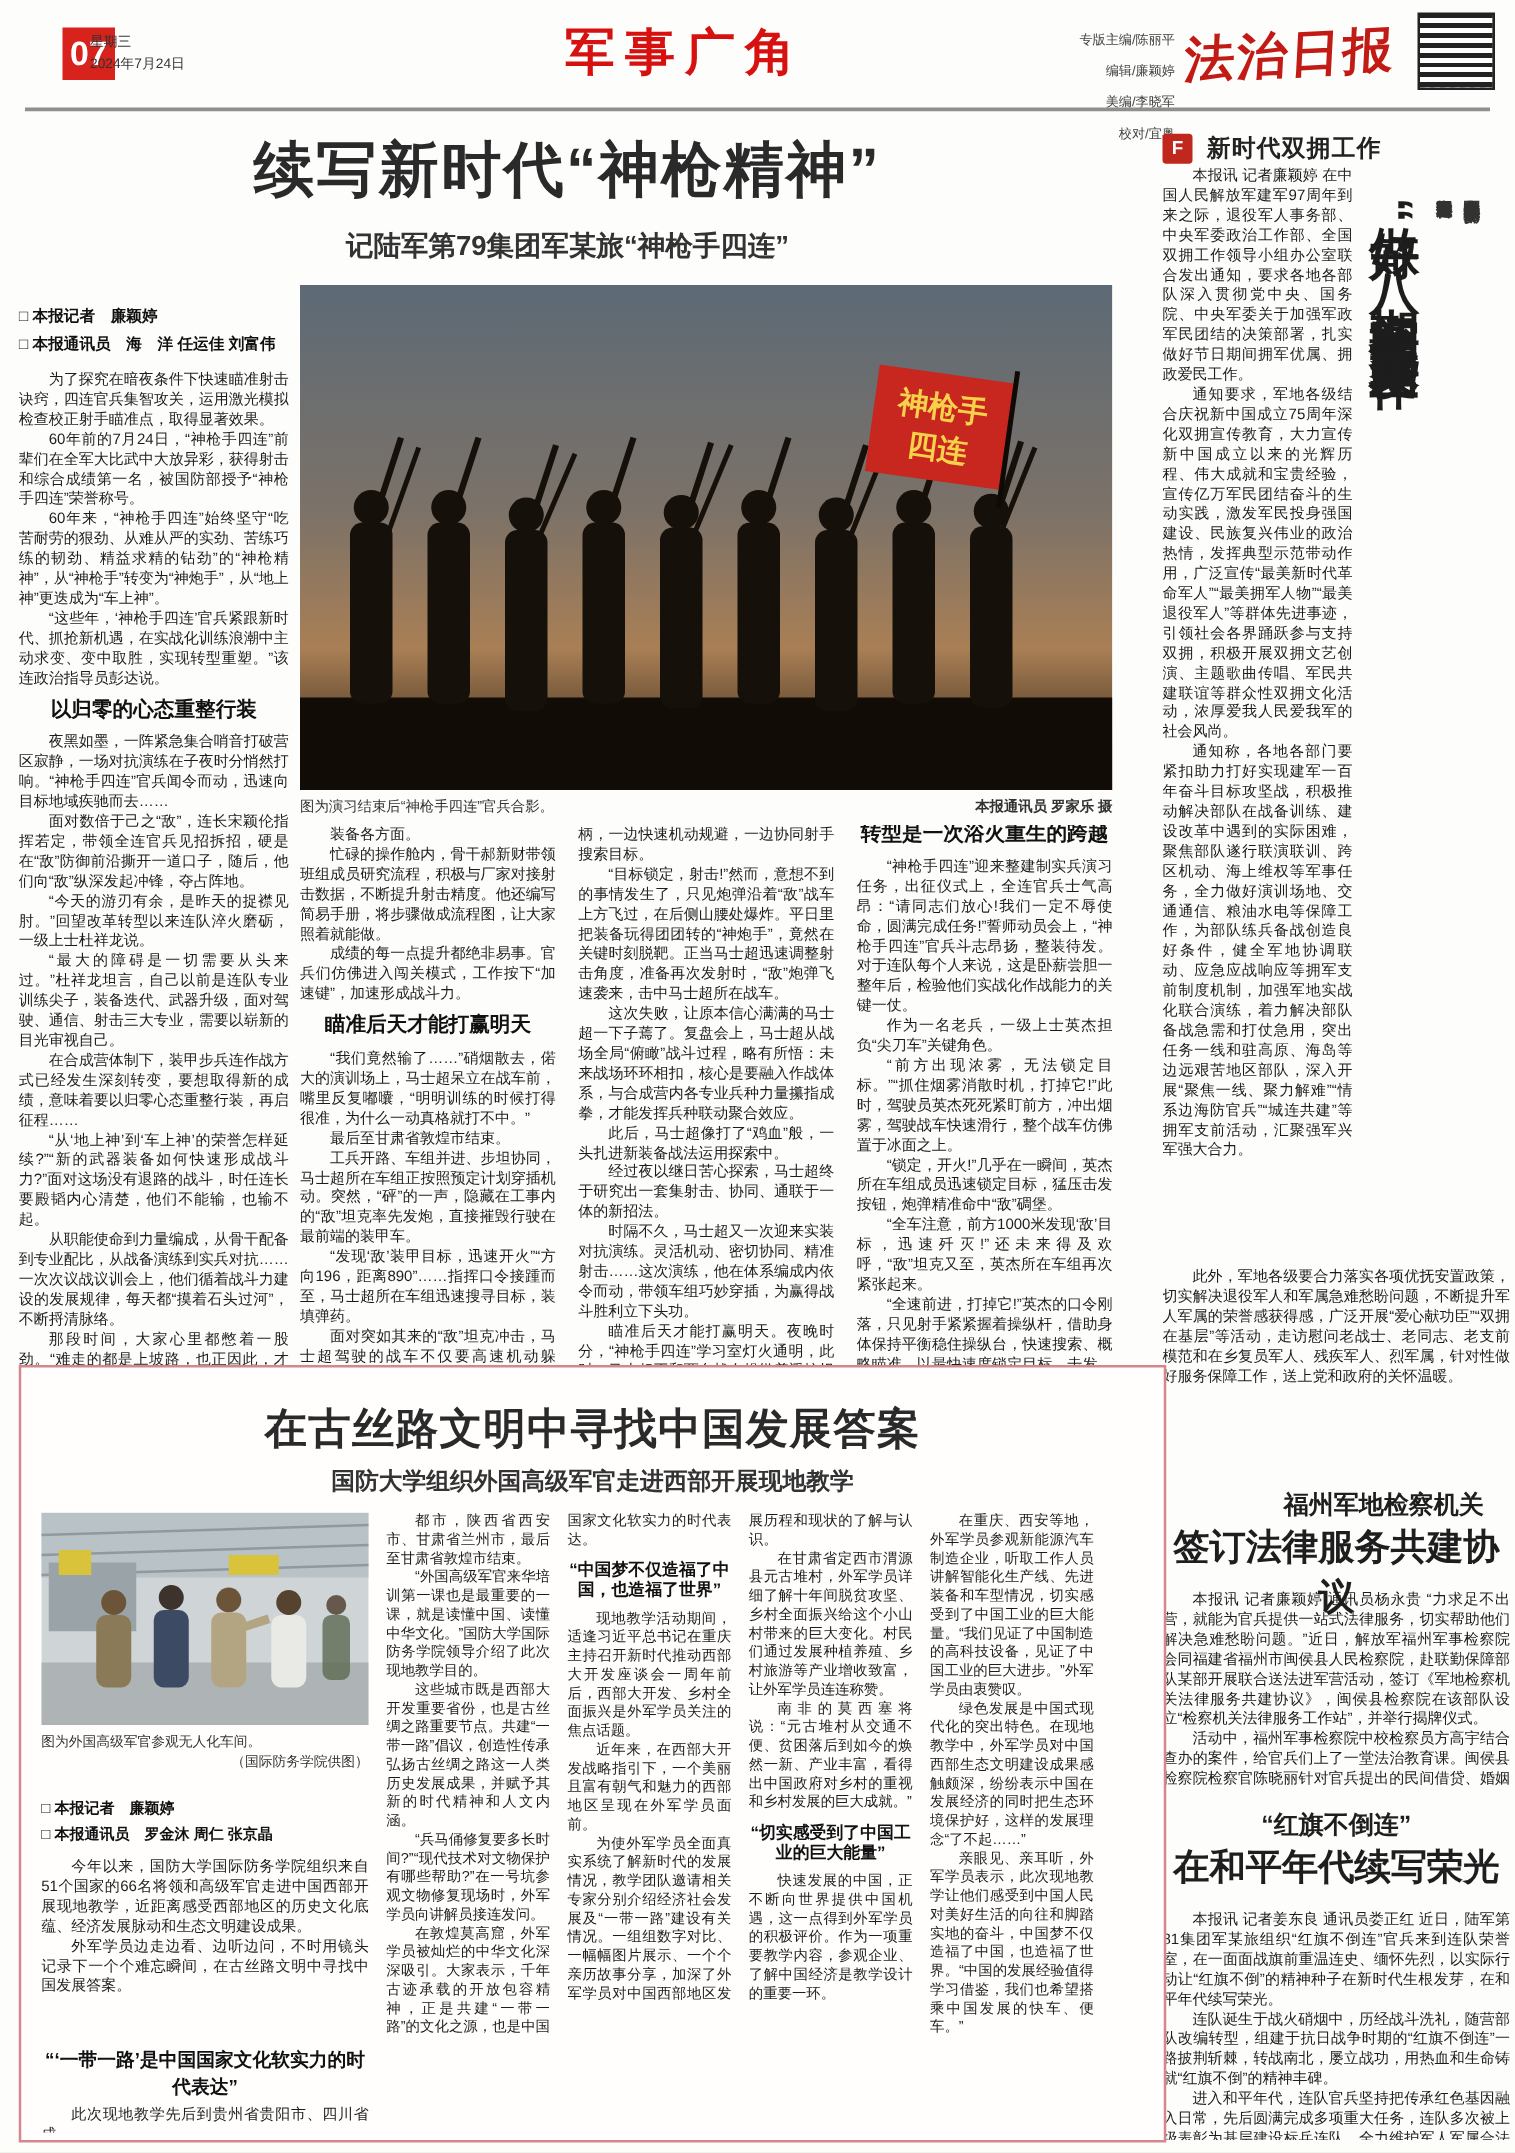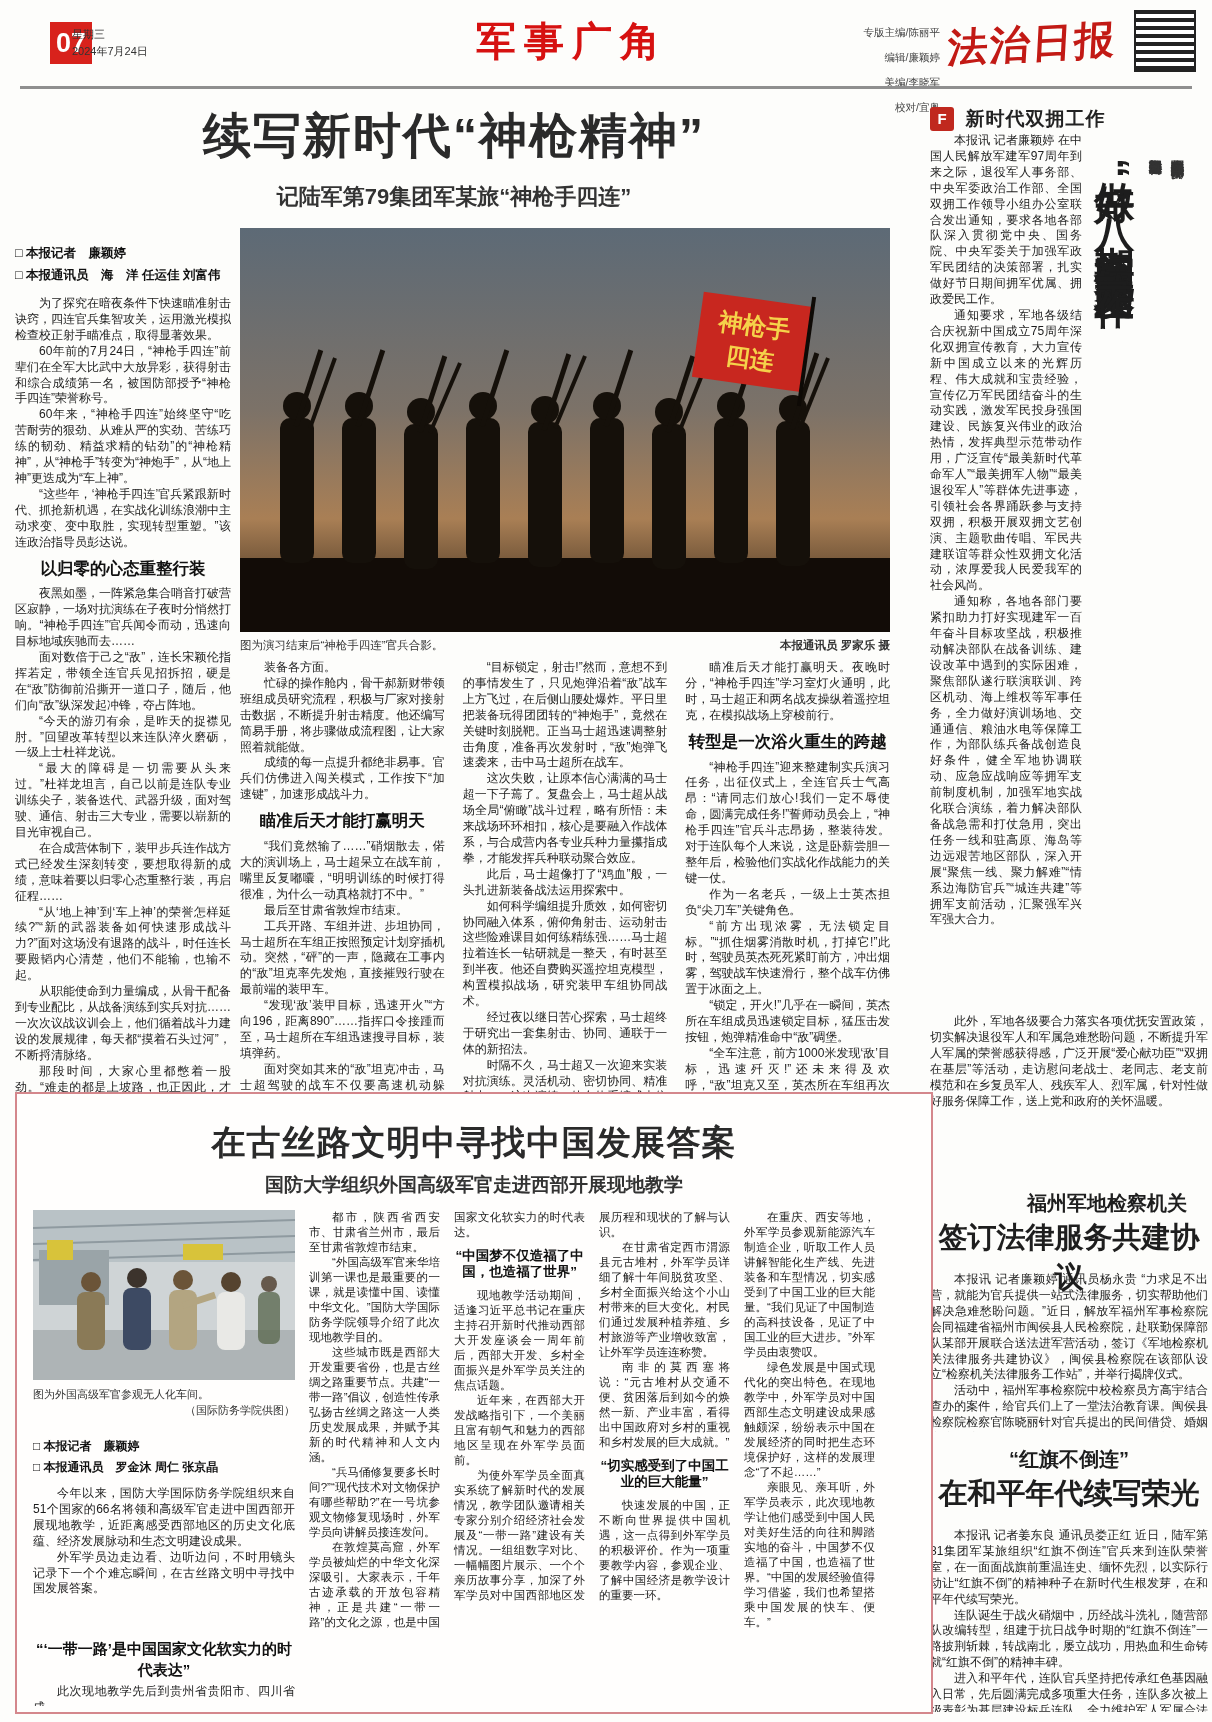--- a/index.html
+++ b/index.html
@@ -4,21 +4,21 @@
 <style>
   html,body{margin:0;padding:0;background:#e8e8e4;}
   .page{position:relative;width:1212px;height:1722px;background:#fdfdfb;margin:0 auto;overflow:hidden;
         font-family:"Liberation Sans","DejaVu Sans",sans-serif;color:#222;}
   .abs{position:absolute;}
   
   .pagenum{left:22px;top:22px;width:42px;height:42px;background:#d8221c;color:#fff;
            font-size:27px;font-weight:bold;text-align:center;line-height:42px;margin-left:28px;}
   .dateblock{left:72px;top:26px;font-size:11px;line-height:17px;color:#333;}
   .sectiontitle{left:0;top:14px;width:1096px;text-align:center;font-size:40px;font-weight:bold;
-                color:#d61110;letter-spacing:8px;padding-left:24px;}
+                color:#d61110;letter-spacing:8px;}
   .credits{left:760px;top:14px;width:180px;text-align:right;font-size:10.5px;line-height:14.5px;color:#444;}
   .masthead{left:948px;top:16px;width:180px;font-size:40px;font-weight:bold;color:#c21a15;
             font-family:"DejaVu Serif","Liberation Serif",serif;transform:skewX(-6deg) rotate(-3deg);letter-spacing:2px;}
   .qr{left:1136px;top:12px;width:58px;height:58px;background:
       repeating-linear-gradient(0deg,#222 0 4px,#fff 4px 8px),
       repeating-linear-gradient(90deg,#222 0 4px,rgba(255,255,255,.85) 4px 8px);outline:2px solid #222;}
   .headrule{left:20px;top:86px;width:1172px;height:3px;background:#8f8f8f;}
   
   .mainhead{left:15px;top:104px;width:878px;text-align:center;font-size:48px;font-weight:bold;color:#2a2a2a;letter-spacing:2px;}
   .mainsub{left:15px;top:182px;width:878px;text-align:center;font-size:22px;font-weight:bold;color:#333;}
@@ -163,21 +163,20 @@
       <p>成绩的每一点提升都绝非易事。官兵们仿佛进入闯关模式，工作按下“加速键”，加速形成战斗力。</p>
       <div class="subhead">瞄准后天才能打赢明天</div>
       <p>“我们竟然输了……”硝烟散去，偌大的演训场上，马士超呆立在战车前，嘴里反复嘟囔，“明明训练的时候打得很准，为什么一动真格就打不中。”</p>
       <p>最后至甘肃省敦煌市结束。</p>
       <p>工兵开路、车组并进、步坦协同，马士超所在车组正按照预定计划穿插机动。突然，“砰”的一声，隐藏在工事内的“敌”坦克率先发炮，直接摧毁行驶在最前端的装甲车。</p>
       <p>“发现‘敌’装甲目标，迅速开火”“方向196，距离890”……指挥口令接踵而至，马士超所在车组迅速搜寻目标，装填弹药。</p>
       <p>面对突如其来的“敌”坦克冲击，马士超驾驶的战车不仅要高速机动躲避“敌”炮火，还要在极其颠簸的条件下锁定射击，他迅速调整心态，操纵手柄，一边快速机动规避，一边协同射手搜索目标。</p>
       <p>“目标锁定，射击!”然而，意想不到的事情发生了，只见炮弹沿着“敌”战车上方飞过，在后侧山腰处爆炸。平日里把装备玩得团团转的“神炮手”，竟然在关键时刻脱靶。正当马士超迅速调整射击角度，准备再次发射时，“敌”炮弹飞速袭来，击中马士超所在战车。</p>
       <p>这次失败，让原本信心满满的马士超一下子蔫了。复盘会上，马士超从战场全局“俯瞰”战斗过程，略有所悟：未来战场环环相扣，核心是要融入作战体系，与合成营内各专业兵种力量攥指成拳，才能发挥兵种联动聚合效应。</p>
       <p>此后，马士超像打了“鸡血”般，一头扎进新装备战法运用探索中。</p>
-      <p>如何科学编组提升质效，如何密切协同融入体系，俯仰角射击、运动射击这些险难课目如何练精练强……马士超拉着连长一钻研就是一整天，有时甚至到半夜。他还自费购买遥控坦克模型，构置模拟战场，研究装甲车组协同战术。</p>
       <p>经过夜以继日苦心探索，马士超终于研究出一套集射击、协同、通联于一体的新招法。</p>
       <p>时隔不久，马士超又一次迎来实装对抗演练。灵活机动、密切协同、精准射击……这次演练，他在体系编成内依令而动，带领车组巧妙穿插，为赢得战斗胜利立下头功。</p>
       <p>瞄准后天才能打赢明天。夜晚时分，“神枪手四连”学习室灯火通明，此时，马士超正和两名战友操纵着遥控坦克，在模拟战场上穿梭前行。</p>
       <div class="subhead">转型是一次浴火重生的跨越</div>
       <p>“神枪手四连”迎来整建制实兵演习任务，出征仪式上，全连官兵士气高昂：“请同志们放心!我们一定不辱使命，圆满完成任务!”誓师动员会上，“神枪手四连”官兵斗志昂扬，整装待发。对于连队每个人来说，这是卧薪尝胆一整年后，检验他们实战化作战能力的关键一仗。</p>
       <p>作为一名老兵，一级上士英杰担负“尖刀车”关键角色。</p>
       <p>“前方出现浓雾，无法锁定目标。”“抓住烟雾消散时机，打掉它!”此时，驾驶员英杰死死紧盯前方，冲出烟雾，驾驶战车快速滑行，整个战车仿佛置于冰面之上。</p>
       <p>“锁定，开火!”几乎在一瞬间，英杰所在车组成员迅速锁定目标，猛压击发按钮，炮弹精准命中“敌”碉堡。</p>
       <p>“全车注意，前方1000米发现‘敌’目标，迅速歼灭!”还未来得及欢呼，“敌”坦克又至，英杰所在车组再次紧张起来。</p>
       <p>“全速前进，打掉它!”英杰的口令刚落，只见射手紧紧握着操纵杆，借助身体保持平衡稳住操纵台，快速搜索、概略瞄准，以最快速度锁定目标，击发，命中!</p>

